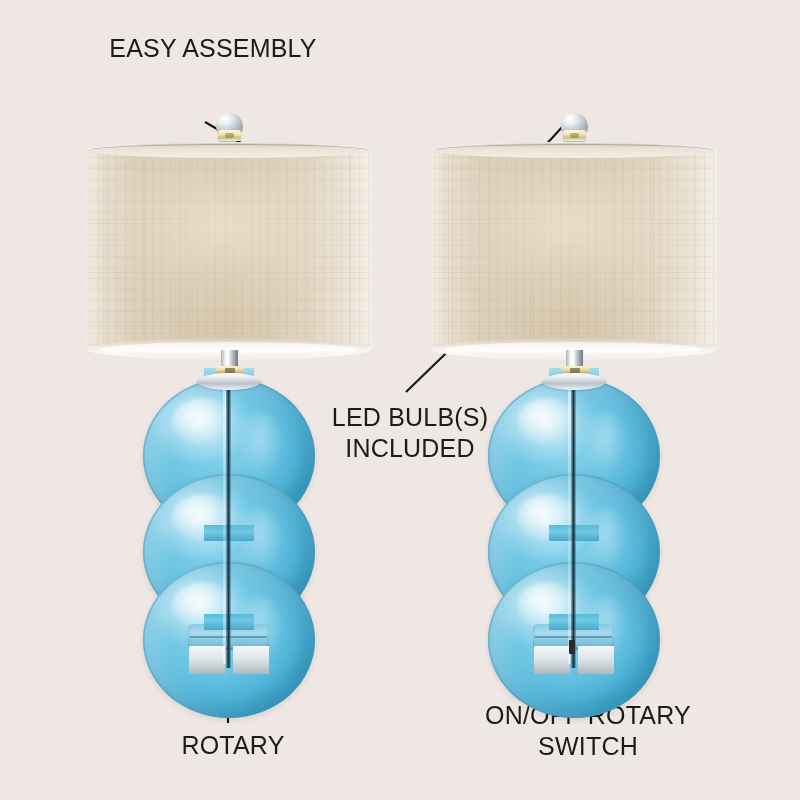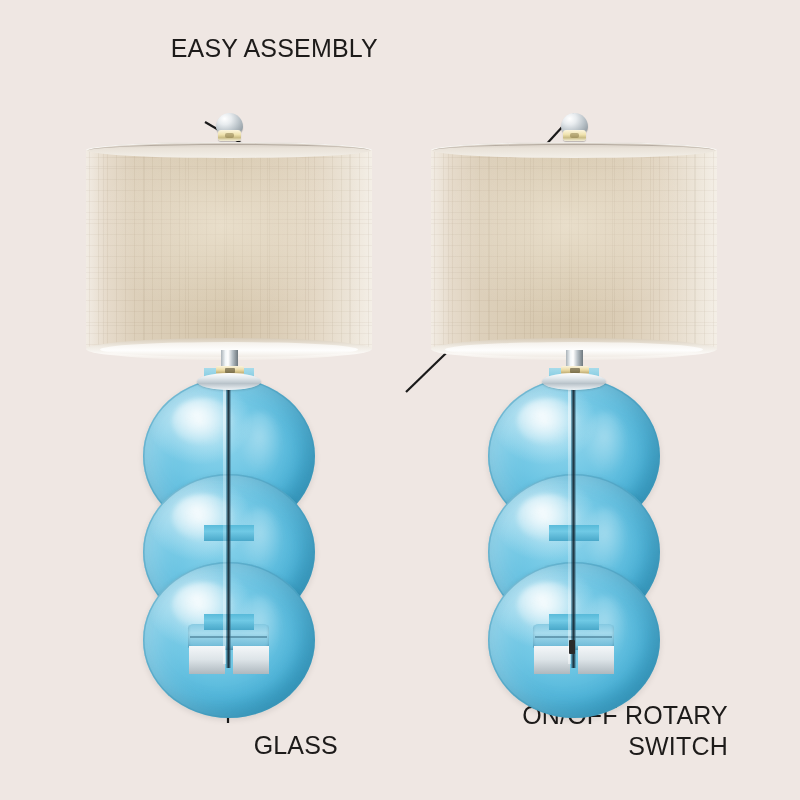--- a/index.html
+++ b/index.html
@@ -23,21 +23,21 @@
   }
 
   
   .callout {
     position: absolute;
     color: #1d1b1a;
     font-family: "Liberation Sans", sans-serif;
     font-size: 25px;
     letter-spacing: 0.2px;
     line-height: 31px;
-    text-align: right;
+    text-align: center;
     white-space: pre-line;
     user-select: none;
   }
   .callout.l-easy     { left: 48px;  top: 33px;  width: 330px; }
   .callout.l-linen    { left: 450px; top: 33px;  width: 320px; }
   .callout.l-led      { left: 290px; top: 402px; width: 240px; }
   .callout.l-glass    { left: 128px; top: 730px; width: 210px; }
   .callout.l-switch   { left: 448px; top: 700px; width: 280px; }
 
   
@@ -560,17 +560,19 @@
 
       <line x1="228" y1="723" x2="228" y2="665"></line>
       <circle cx="228" cy="664" r="6.5" stroke="none"></circle>
 
       <line x1="574" y1="694" x2="574" y2="641"></line>
       <circle cx="574" cy="641" r="6.5" stroke="none"></circle>
     </g>
   </svg>
 
   <div class="callout l-easy">EASY ASSEMBLY</div>
-  <div class="callout l-glass">GLASS</div>
+  <div class="callout l-led">LED BULB(S)
+INCLUDED</div>
+  <div class="callout l-glass">ROTARY</div>
   <div class="callout l-switch">ON/OFF ROTARY
 SWITCH</div>
 
 </div>
 
 </body></html>

